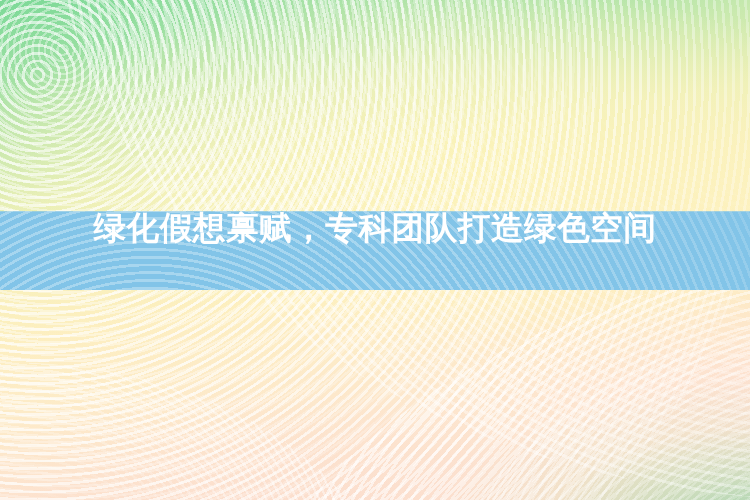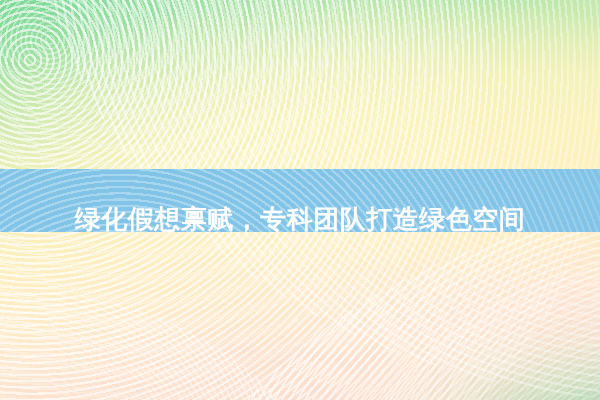--- a/index.html
+++ b/index.html
@@ -173,21 +173,21 @@
 
   
   .band {
     position: absolute;
     left: 0;
     right: 0;
     top: 169px;
     height: 63px;
     background: #82c4e8;
     display: flex;
-    align-items: flex-end;
+    align-items: flex-start;
     justify-content: center;
     overflow: hidden;
   }
   
   .band-arcs-l {
     position: absolute;
     left: -470px;  top: -296px;
     width: 1180px; height: 1060px;
     border-radius: 50%;
     background: repeating-radial-gradient(circle at 50% 50%,

